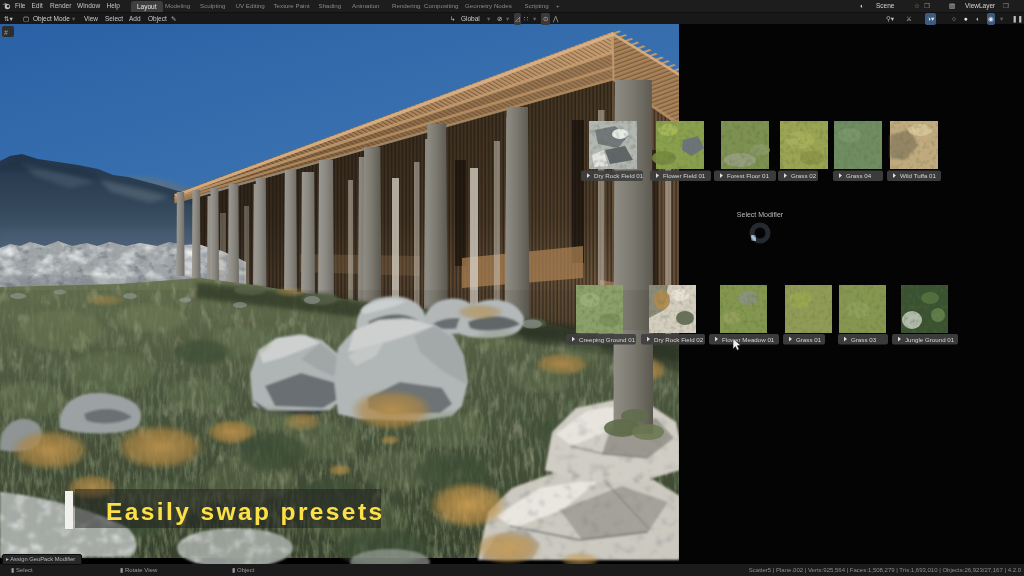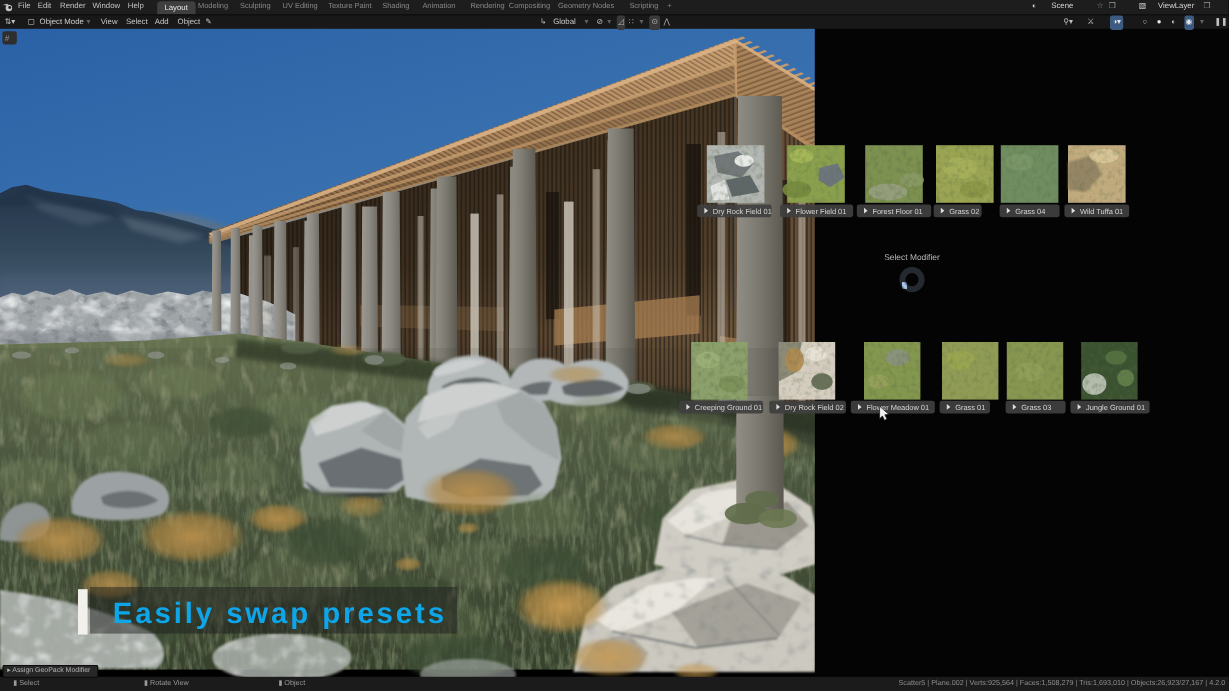--- a/index.html
+++ b/index.html
@@ -5,21 +5,21 @@
 .bar{position:absolute;left:0;width:1024px;color:#b9b9b9;font-size:6.5px;}
 #row1{top:0;height:12px;background:#1d1d1d;}
 #row2{top:12px;height:12px;background:#181818;border-top:1px solid #101010;box-sizing:border-box;}
 #status{top:564px;height:12px;background:#1b1b1b;color:#909090;font-size:6px;}
 .m{position:absolute;top:0;line-height:12px;white-space:nowrap;}
 .tab{color:#888;font-size:6.2px;}
 .tabact{background:#3f3f3f;color:#e8e8e8;border-radius:3px 3px 0 0;padding:0 6px;line-height:11px;top:1px;}
 #scene{position:absolute;top:0;left:0;}
 #caption{position:absolute;left:75px;top:489px;width:306px;height:39px;background:rgba(28,28,28,0.48);}
 #capbar{position:absolute;left:65px;top:491px;width:8px;height:38px;background:#f2f1ee;}
-#captext{position:absolute;left:94px;top:498px;color:#0ea5e9;font-size:24.5px;font-weight:bold;letter-spacing:2.4px;white-space:nowrap;}
+#captext{position:absolute;left:106px;top:498px;color:#fde047;font-size:24.5px;font-weight:bold;letter-spacing:2.4px;white-space:nowrap;}
 #tooltip{position:absolute;left:2px;top:554px;width:80px;height:11px;background:#282828;border:1px solid #0d0d0d;border-radius:2px;color:#b5b5b5;font-size:5.8px;line-height:9px;box-sizing:border-box;padding-left:3px;white-space:nowrap;}
 </style></head>
 <body>
 <svg id="scene" width="1024" height="576" viewBox="0 0 1024 576">
 <defs>
 <linearGradient id="sky" x1="0" y1="0" x2="0.5" y2="1">
 <stop offset="0" stop-color="#2a61a6"></stop>
         <stop offset="0.55" stop-color="#3a72b0"></stop>
         <stop offset="1" stop-color="#4b80b8"></stop>
 </linearGradient>

